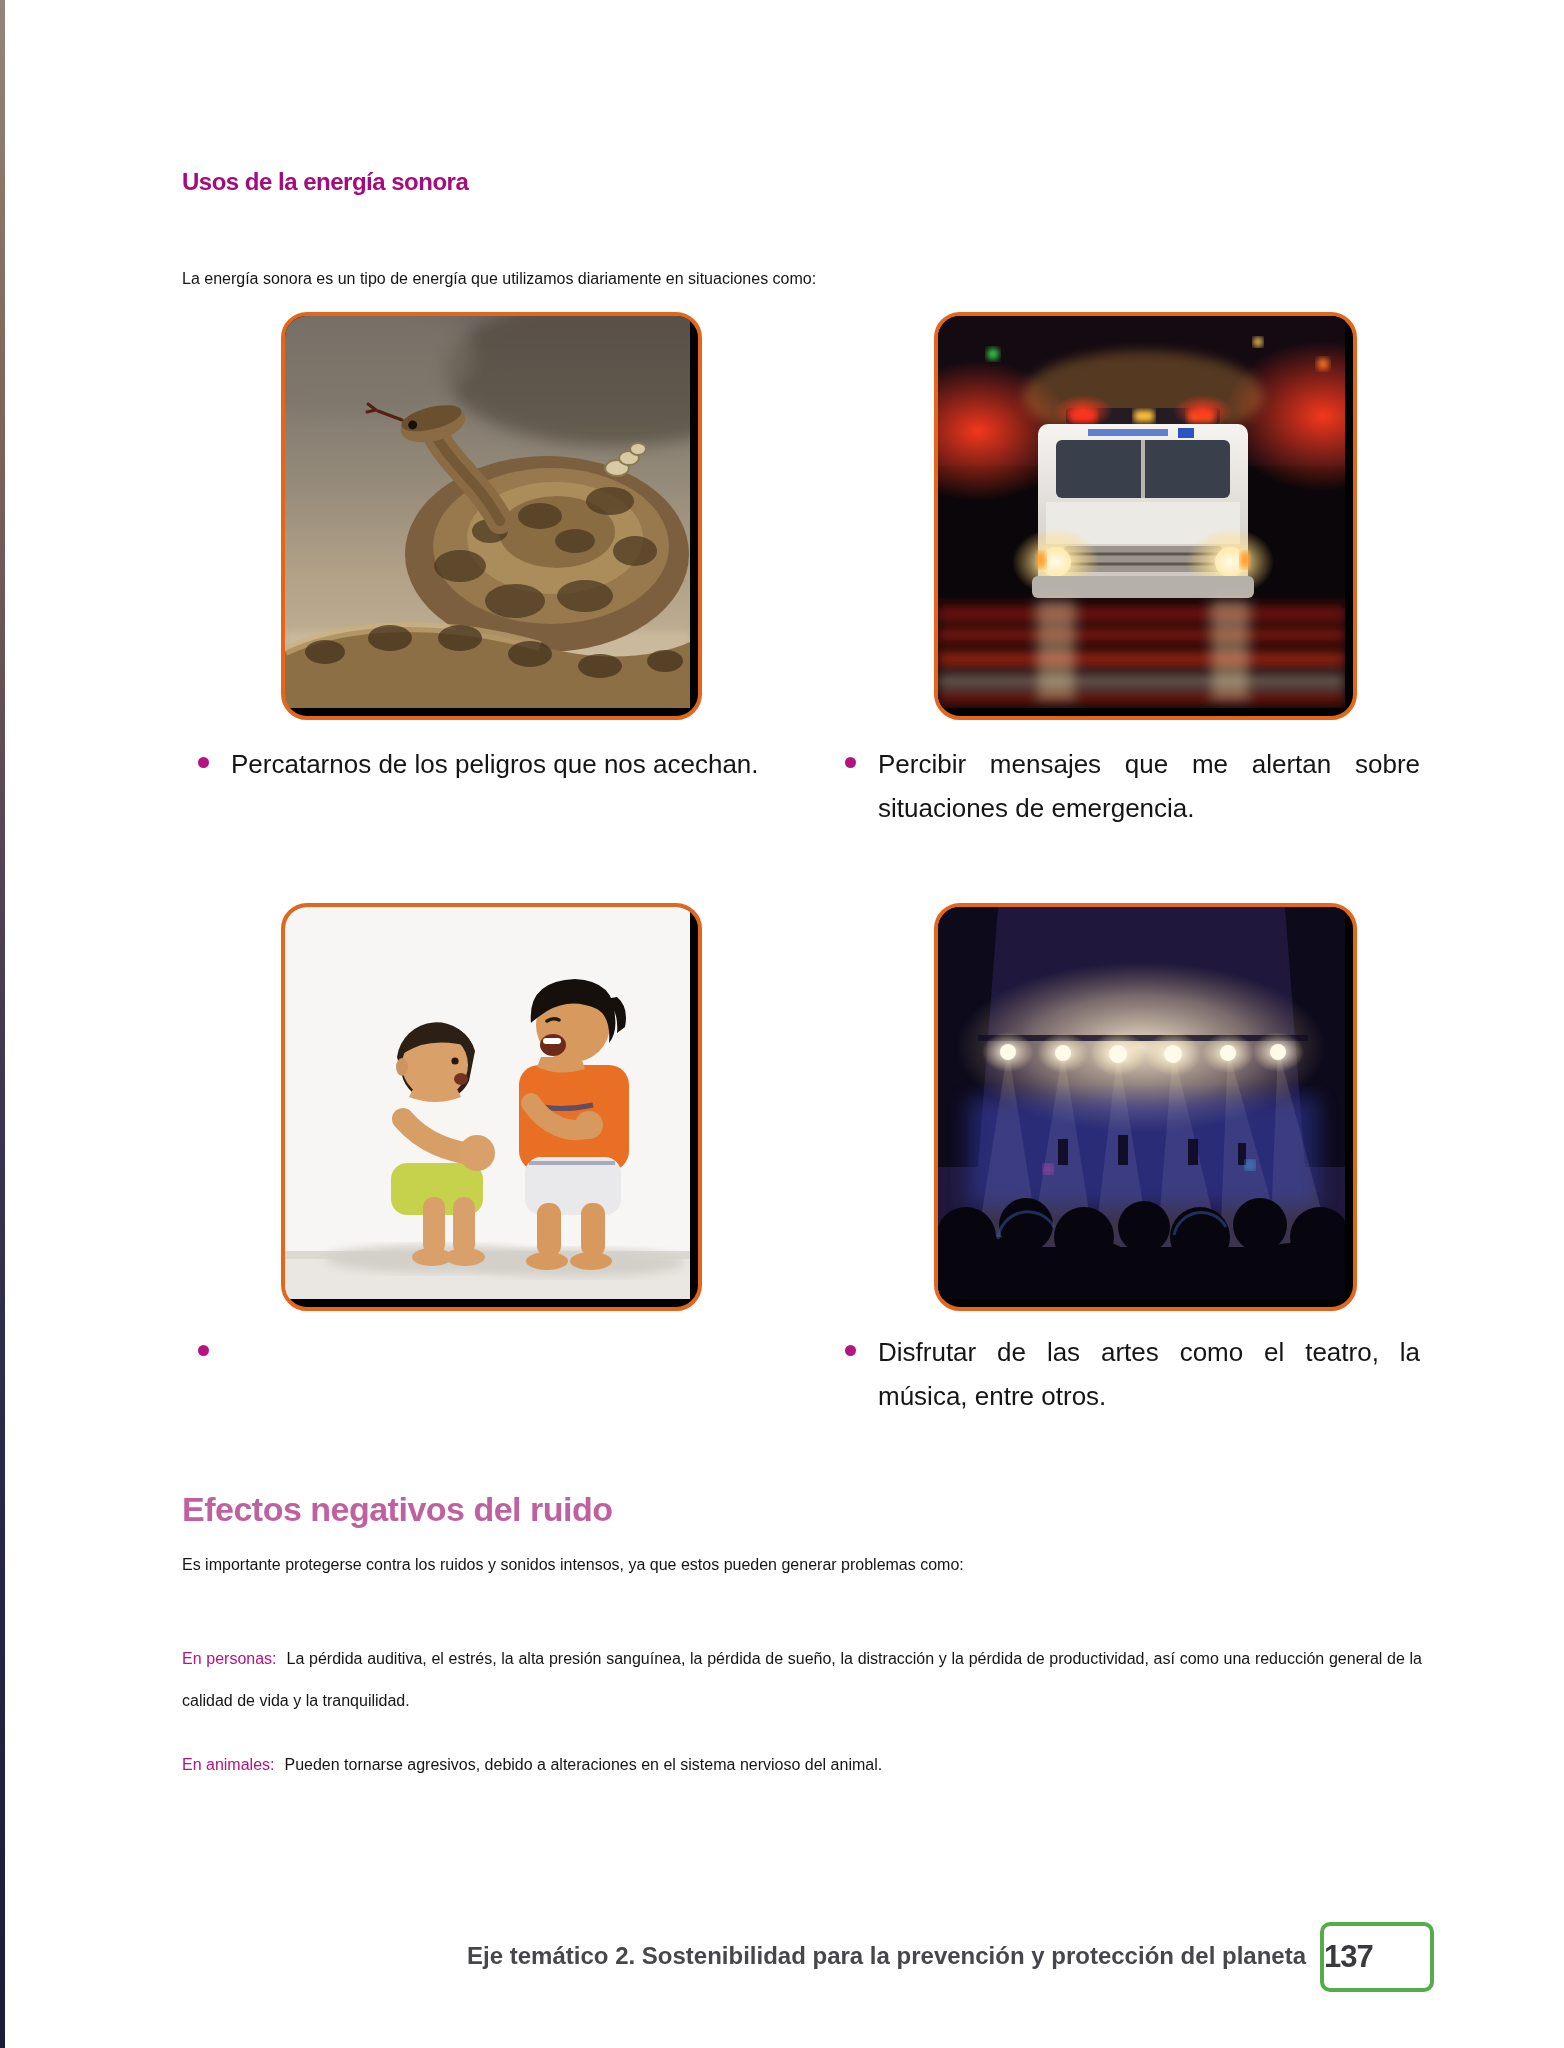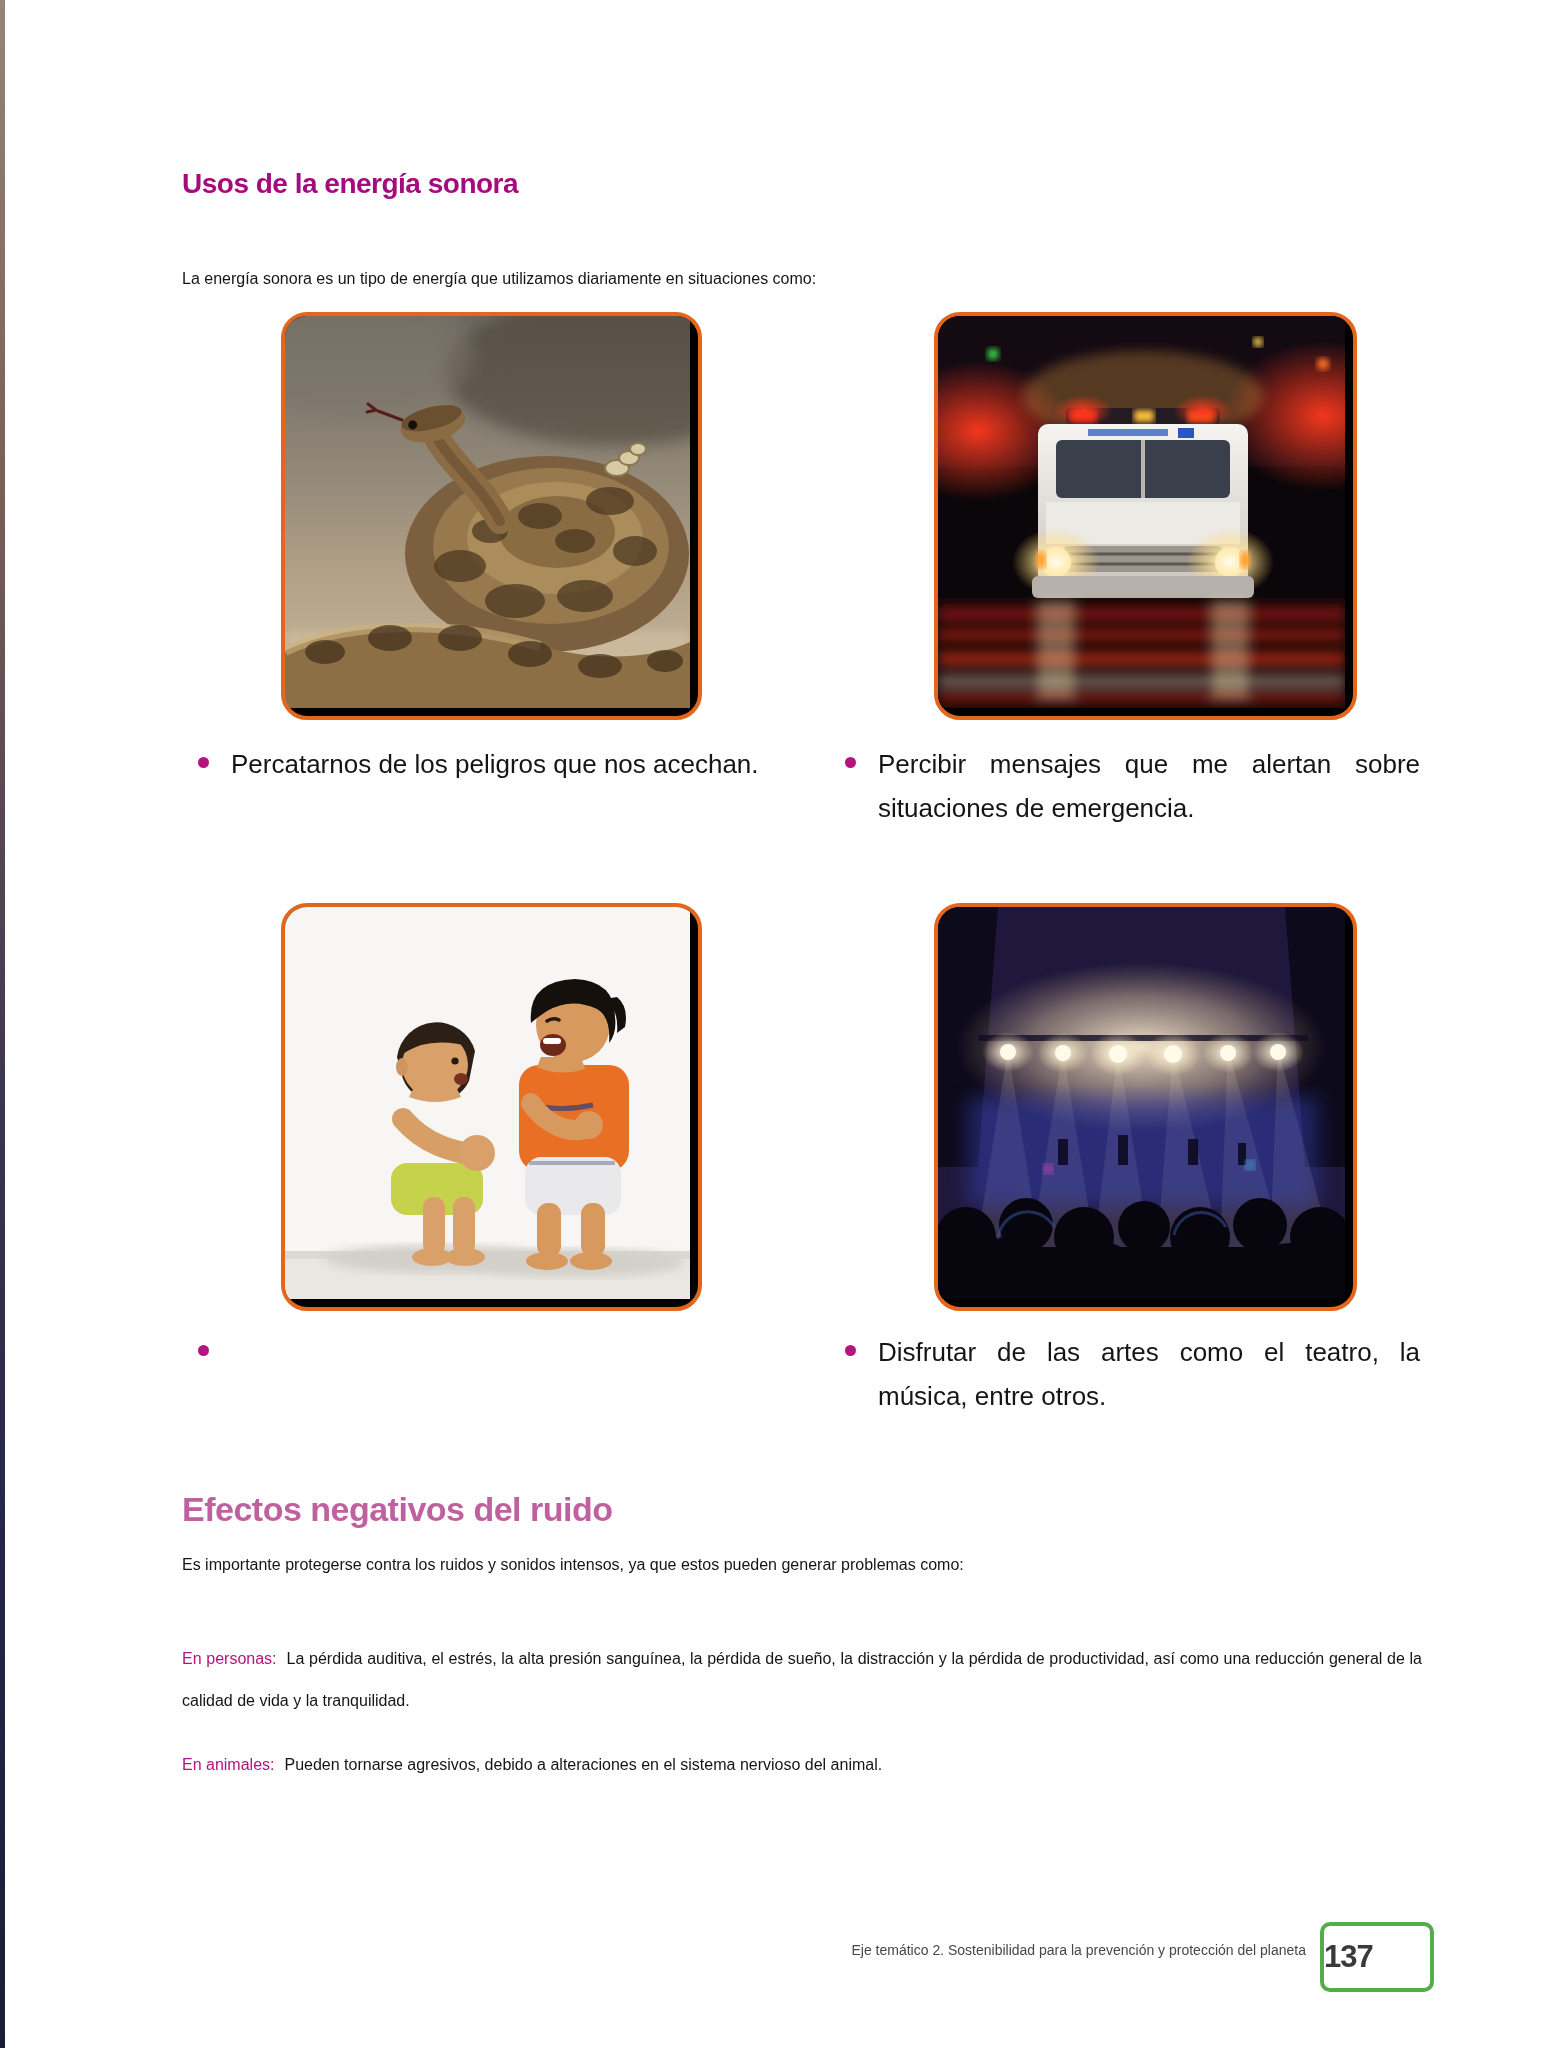--- a/index.html
+++ b/index.html
@@ -1,21 +1,21 @@
 <!DOCTYPE html>
 <html style="--heading1: #a60b7e; --heading2: #c0619f; --lead: #b5137f; --bullet: #b5137f; --image_border: #e4661c; --page_box_border: #54ad4a;"><head>
 <meta charset="utf-8">
 <style>
   html,body{margin:0;padding:0;background:#ffffff;}
   body{width:1564px;height:2048px;position:relative;overflow:hidden;
        font-family:"Liberation Sans",sans-serif;color:#141414;}
   .scan-edge{position:absolute;left:0;top:0;width:5px;height:2048px;
     background:linear-gradient(to bottom,#95857a 0%,#8a7468 10%,#7c6258 22%,#5c4a54 38%,#3a3450 55%,#27264a 75%,#1c1b38 100%);}
   .h1{position:absolute;left:182px;top:168px;width:1240px;
-      font-size:28px;font-weight:bold;color:var(--heading1,#a60b7e);letter-spacing:-0.5px;}
+      font-size:24px;font-weight:bold;color:var(--heading1,#a60b7e);letter-spacing:-0.5px;}
   .h2{position:absolute;left:182px;top:1452px;width:1240px;
       font-size:34px;font-weight:bold;color:var(--heading2,#c0619f);letter-spacing:-0.5px;margin-top:38px;}
   .body-text{font-size:16px;line-height:42px;color:#151515;}
   .intro1{position:absolute;left:182px;top:242px;width:1300px;}
   .intro2{position:absolute;left:182px;top:1528px;width:1240px;text-align:justify;}
   .p-personas{position:absolute;left:182px;top:1622px;width:1240px;text-align:justify;}
   .p-animales{position:absolute;left:182px;top:1728px;width:1240px;text-align:justify;}
   .lead{color:var(--lead,#b5137f);margin-right:10px;}
   figure{position:absolute;margin:0;border:4px solid var(--image_border,#e4661c);
          border-radius:26px;overflow:hidden;background:#000;}
@@ -27,21 +27,21 @@
   .caption{position:absolute;display:flex;gap:22px;}
   .cap-1{left:198px;top:742px;width:620px;}
   .cap-2{left:845px;top:742px;width:575px;}
   .cap-3{left:198px;top:1330px;width:620px;}
   .cap-4{left:845px;top:1330px;width:575px;}
   .bullet{flex:none;width:11px;height:11px;border-radius:50%;
           background:var(--bullet,#b5137f);margin-top:15px;}
   .caption-text{font-size:26px;line-height:44px;color:#151515;}
   .cap-2 .caption-text,.cap-4 .caption-text{text-align:justify;}
   .footer-text{position:absolute;right:258px;top:1942px;width:1000px;text-align:right;
-               font-size:14px;font-weight:normal;color:#47464b;}
+               font-size:24px;font-weight:bold;color:#47464b;}
   .page-box{position:absolute;left:1320px;top:1922px;width:106px;height:62px;
             border:4px solid var(--page_box_border,#54ad4a);border-radius:10px;
             display:flex;align-items:center;justify-content:flex-start;background:#fff;}
   .page-num{font-size:31px;font-weight:bold;color:#3a393d;letter-spacing:-1px;}
 </style>
 </head>
 <body>
 
 <div class="scan-edge"></div>
 

